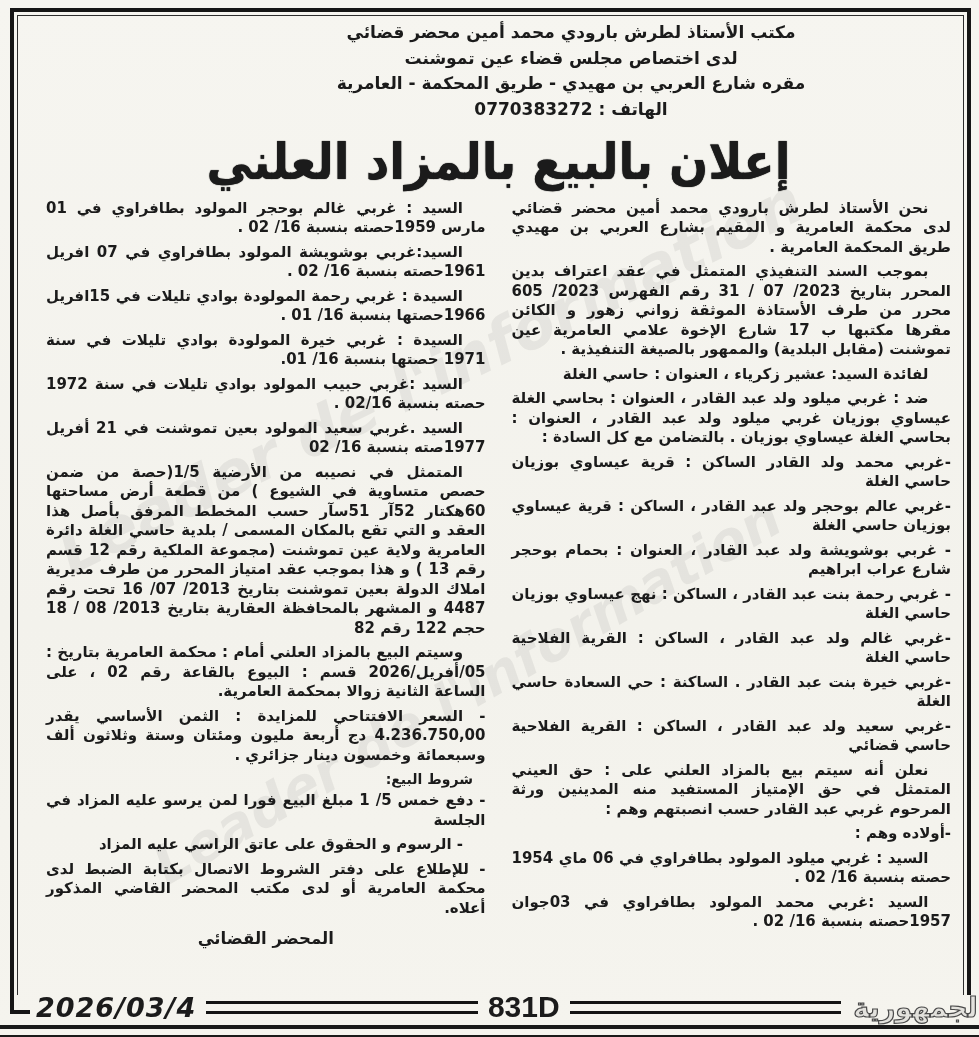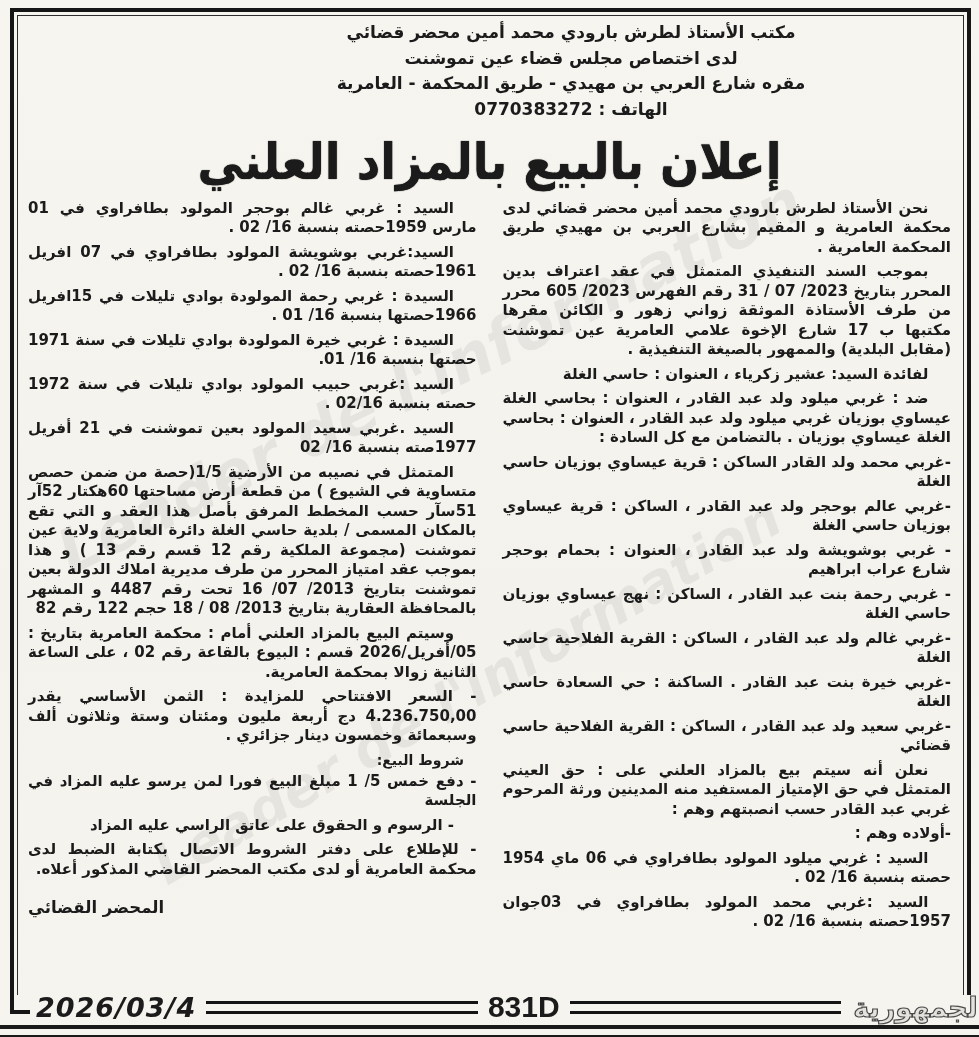--- a/index.html
+++ b/index.html
@@ -19,21 +19,21 @@
     pointer-events:none;transform:rotate(-26deg);white-space:nowrap;color:#000;
     direction:ltr;
   }
   #wm1{top:340px;left:20px;font-size:62px;}
   #wm2{top:660px;left:110px;font-size:54px;transform:rotate(-30deg);}
   
   .frame{
     position:absolute;z-index:1;
     top:8px;left:10px;right:8px;bottom:42px;
     border:4px solid #161616;border-bottom:none;
-    padding:6px 16px 0 14px;
+    padding:6px 16px 0 32px;
     box-sizing:border-box;
   }
   .frame::before{
     content:"";position:absolute;top:3px;left:3px;right:3px;bottom:0;
     border:1px solid #2e2e2e;border-bottom:none;pointer-events:none;
   }
   
   .office-header{
     width:640px;margin:2px 60px 0 auto;
     text-align:center;font-weight:700;font-size:17px;line-height:1.5;
@@ -49,21 +49,21 @@
   .columns{
     display:flex;direction:rtl;gap:26px;
     font-size:15px;line-height:1.3;font-weight:700;
     text-align:justify;
   }
   .col{flex:1 1 0;min-width:0;}
   .para{margin:0 0 5px;}
   .para.indent{text-indent:1.5em;}
   .para.flush{text-indent:0;}
   .para.heading{font-size:14px;text-indent:0.9em;margin-bottom:3px;}
-  .para.sign{text-align:left;font-size:16.5px;margin-top:18px;}
+  .para.sign{text-align:center;font-size:16.5px;margin-top:10px;}
   
   .footer{
     position:absolute;z-index:2;left:6px;right:0;bottom:12px;height:36px;
     display:flex;align-items:center;direction:ltr;
   }
   .corner-mark{
     width:16px;height:20px;margin:-10px 6px 0 4px;
     border-left:4px solid #161616;border-bottom:4px solid #161616;
   }
   .footer-date{font-size:27px;font-weight:700;letter-spacing:1px;white-space:nowrap;font-style:italic;}

